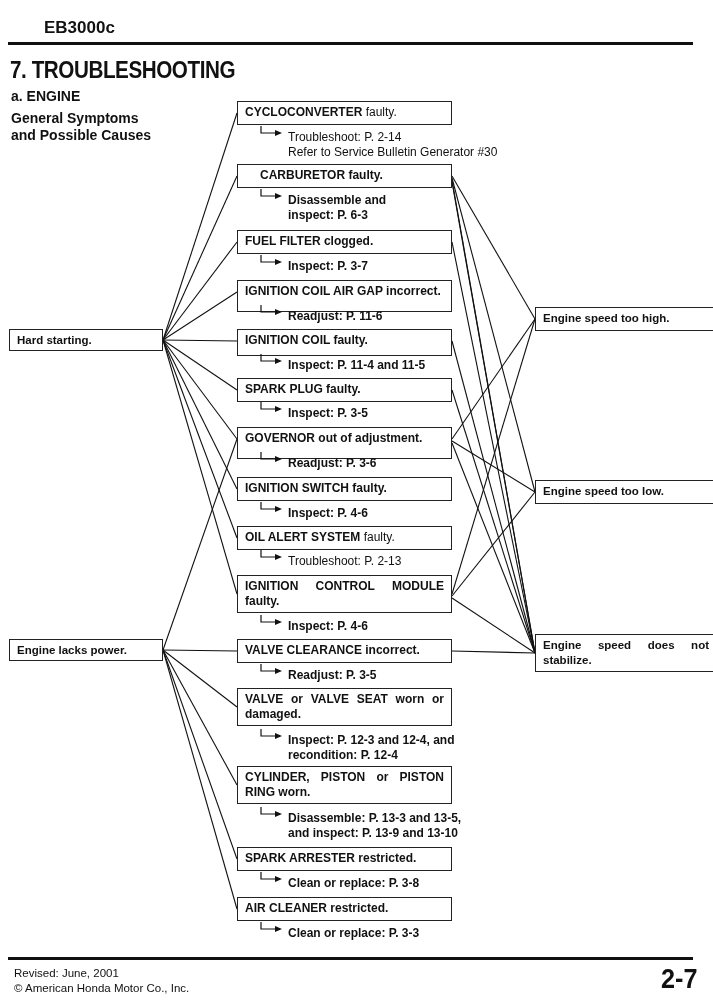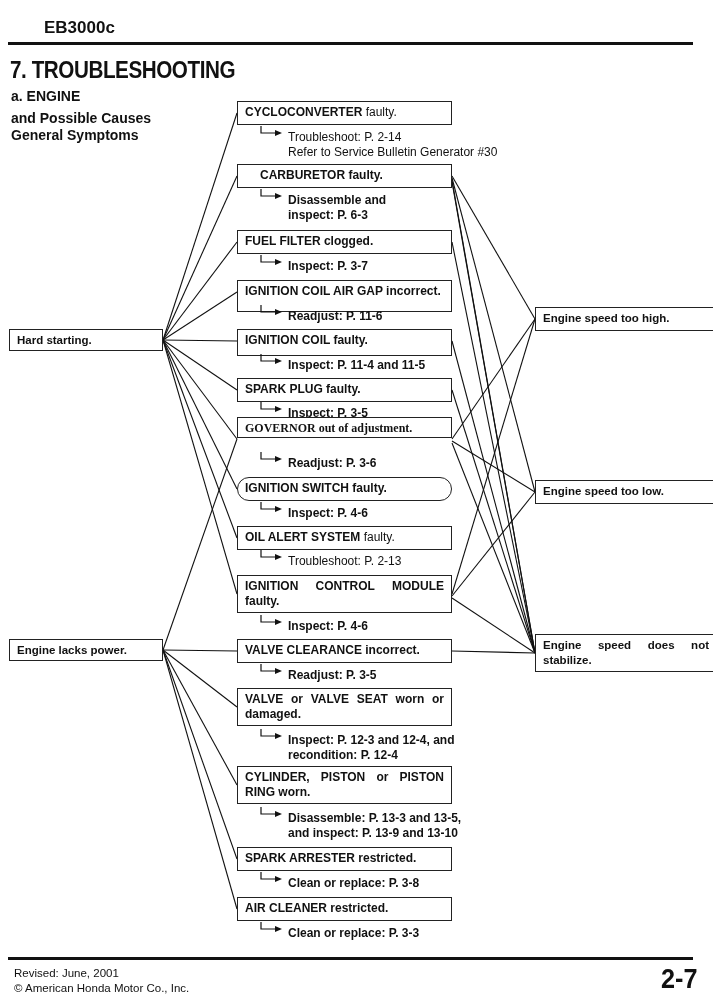--- a/index.html
+++ b/index.html
@@ -25,22 +25,22 @@
 </style>
 </head>
 <body>
 
 <div class="model">EB3000c</div>
 <div class="rule" style="top:42px;"></div>
 
 <div class="title">7. TROUBLESHOOTING</div>
 <div class="subtitle">a. ENGINE</div>
 <div class="heading">
+  <div>General Symptoms</div>
   <div>and Possible Causes</div>
-  <div>General Symptoms</div>
 </div>
 
 <svg class="lines" width="713" height="1000">
     <line x1="163" y1="340" x2="237" y2="113" stroke="#111" stroke-width="1.1"></line>
     <line x1="163" y1="340" x2="237" y2="176" stroke="#111" stroke-width="1.1"></line>
     <line x1="163" y1="340" x2="237" y2="242" stroke="#111" stroke-width="1.1"></line>
     <line x1="163" y1="340" x2="237" y2="292" stroke="#111" stroke-width="1.1"></line>
     <line x1="163" y1="340" x2="237" y2="341" stroke="#111" stroke-width="1.1"></line>
     <line x1="163" y1="340" x2="237" y2="390" stroke="#111" stroke-width="1.1"></line>
     <line x1="163" y1="340" x2="237" y2="439" stroke="#111" stroke-width="1.1"></line>
@@ -151,32 +151,32 @@
   <b>SPARK PLUG faulty.</b>
 </div>
 <div class="action" style="top:406px;">
   <svg class="arrow" viewBox="0 0 22 11">
       <path d="M1 0 V7 H16" stroke="#111" fill="none" stroke-width="1.2"></path>
       <path d="M15 4 L22 7 L15 10 Z" fill="#111"></path>
     </svg>
   <div class="txt bold">Inspect: P. 3-5</div>
 </div>
 
-<div class="box cause" id="c-gov" style="top:417px; height:21px;font-family:Liberation Serif, serif;">
+<div class="box cause" id="c-gov" style="top:427px; height:32px;">
   <b>GOVERNOR out of adjustment.</b>
 </div>
 <div class="action" style="top:456px;">
   <svg class="arrow" viewBox="0 0 22 11">
       <path d="M1 0 V7 H16" stroke="#111" fill="none" stroke-width="1.2"></path>
       <path d="M15 4 L22 7 L15 10 Z" fill="#111"></path>
     </svg>
   <div class="txt bold">Readjust: P. 3-6</div>
 </div>
 
-<div class="box cause" id="c-switch" style="top:477px; height:24px;border-radius:12px;">
+<div class="box cause" id="c-switch" style="top:477px; height:24px;">
   <b>IGNITION SWITCH faulty.</b>
 </div>
 <div class="action" style="top:506px;">
   <svg class="arrow" viewBox="0 0 22 11">
       <path d="M1 0 V7 H16" stroke="#111" fill="none" stroke-width="1.2"></path>
       <path d="M15 4 L22 7 L15 10 Z" fill="#111"></path>
     </svg>
   <div class="txt bold">Inspect: P. 4-6</div>
 </div>
 

